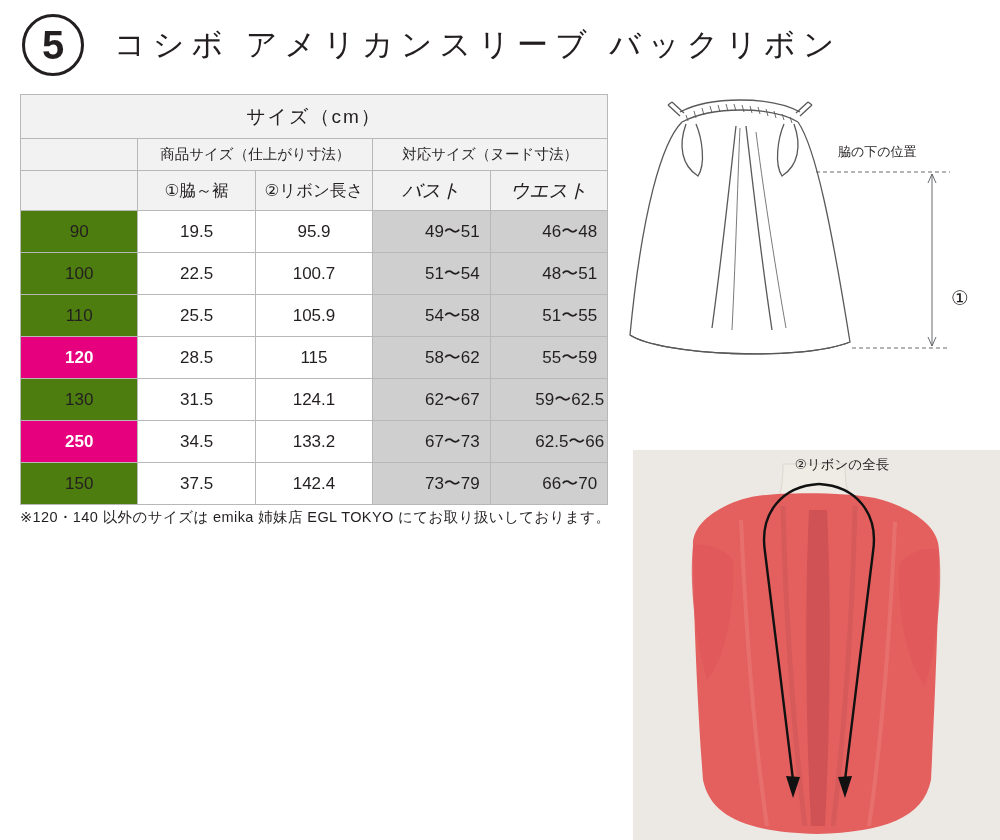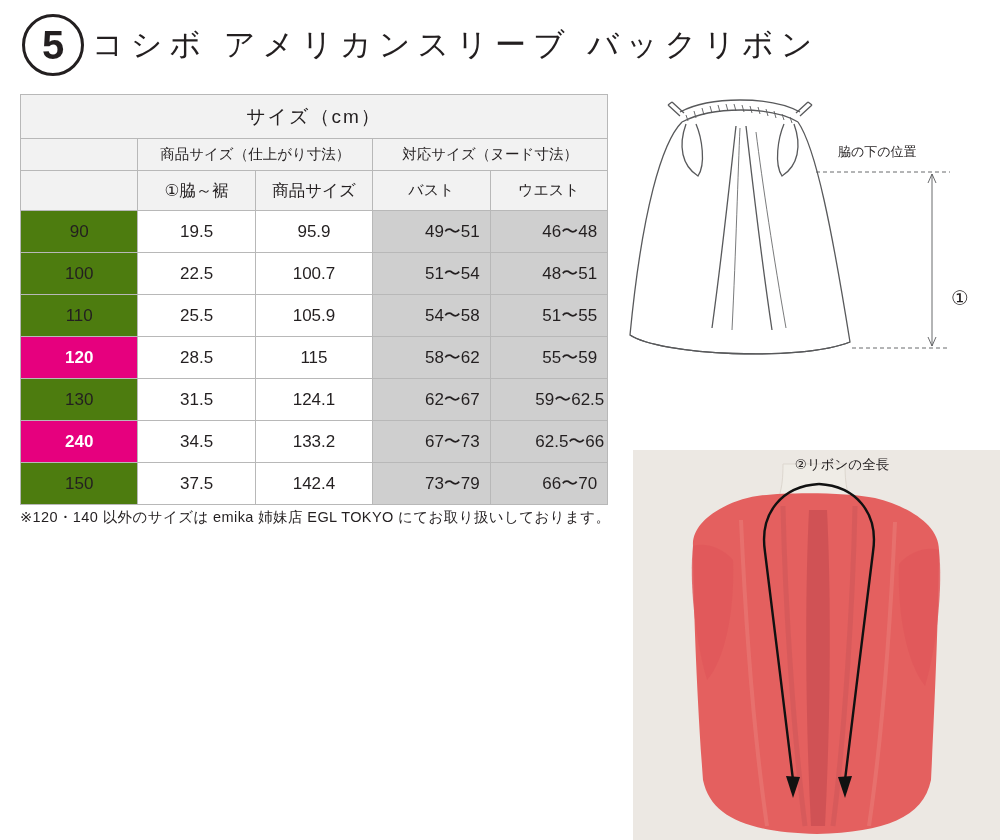--- a/index.html
+++ b/index.html
@@ -21,21 +21,21 @@
   }
   .badge-num {
     width: 62px; height: 62px;
     border: 3px solid #231f20;
     border-radius: 50%;
     display: flex; align-items: center; justify-content: center;
     font-size: 40px; font-weight: bold;
     line-height: 1;
   }
   .header-title {
-    margin-left: 8px;
+    margin-left: 30px;
     font-size: 31px;
     letter-spacing: 7px;
     white-space: nowrap;
   }
 
   
   .table-wrap {
     position: absolute;
     left: 20px; top: 94px;
     width: 556px;
@@ -62,21 +62,22 @@
     font-size: 14.5px;
     height: 32px;
   }
   .th-sub {
     background: #f2f2f2;
     font-size: 16.5px;
     height: 40px;
     font-weight: bold;
   }
   .th-sub.big {
-    font-size: 15px;
+    font-size: 19px;
+    font-style: italic;
   }
   .corner { background: #f2f2f2; }
   .row-size {
     background: #4d7c0f;
     font-size: 17px;
     height: 42px;
     width: 52px;
   }
   .row-size.hl {
     background: #e6007e;
@@ -156,21 +157,21 @@
           <td class="th-title" colspan="5">サイズ（cm）</td>
         </tr>
         <tr>
           <td class="corner"></td>
           <td class="th-group" colspan="2">商品サイズ（仕上がり寸法）</td>
           <td class="th-group" colspan="2">対応サイズ（ヌード寸法）</td>
         </tr>
         <tr>
           <td class="corner"></td>
           <td class="th-sub">①脇～裾</td>
-          <td class="th-sub">商品サイズ</td>
+          <td class="th-sub">②リボン長さ</td>
           <td class="th-sub big">バスト</td>
           <td class="th-sub big">ウエスト</td>
         </tr>
 
         <tr>
           <td class="row-size">90</td>
           <td class="cell-white">19.5</td>
           <td class="cell-white">95.9</td>
           <td class="cell-gray">49〜51</td>
           <td class="cell-gray">46〜48</td>
@@ -197,21 +198,21 @@
           <td class="cell-gray">55〜59</td>
         </tr>
         <tr>
           <td class="row-size">130</td>
           <td class="cell-white">31.5</td>
           <td class="cell-white">124.1</td>
           <td class="cell-gray">62〜67</td>
           <td class="cell-gray">59〜62.5</td>
         </tr>
         <tr>
-          <td class="row-size hl">240</td>
+          <td class="row-size hl">250</td>
           <td class="cell-white">34.5</td>
           <td class="cell-white">133.2</td>
           <td class="cell-gray">67〜73</td>
           <td class="cell-gray">62.5〜66</td>
         </tr>
         <tr>
           <td class="row-size">150</td>
           <td class="cell-white">37.5</td>
           <td class="cell-white">142.4</td>
           <td class="cell-gray">73〜79</td>

